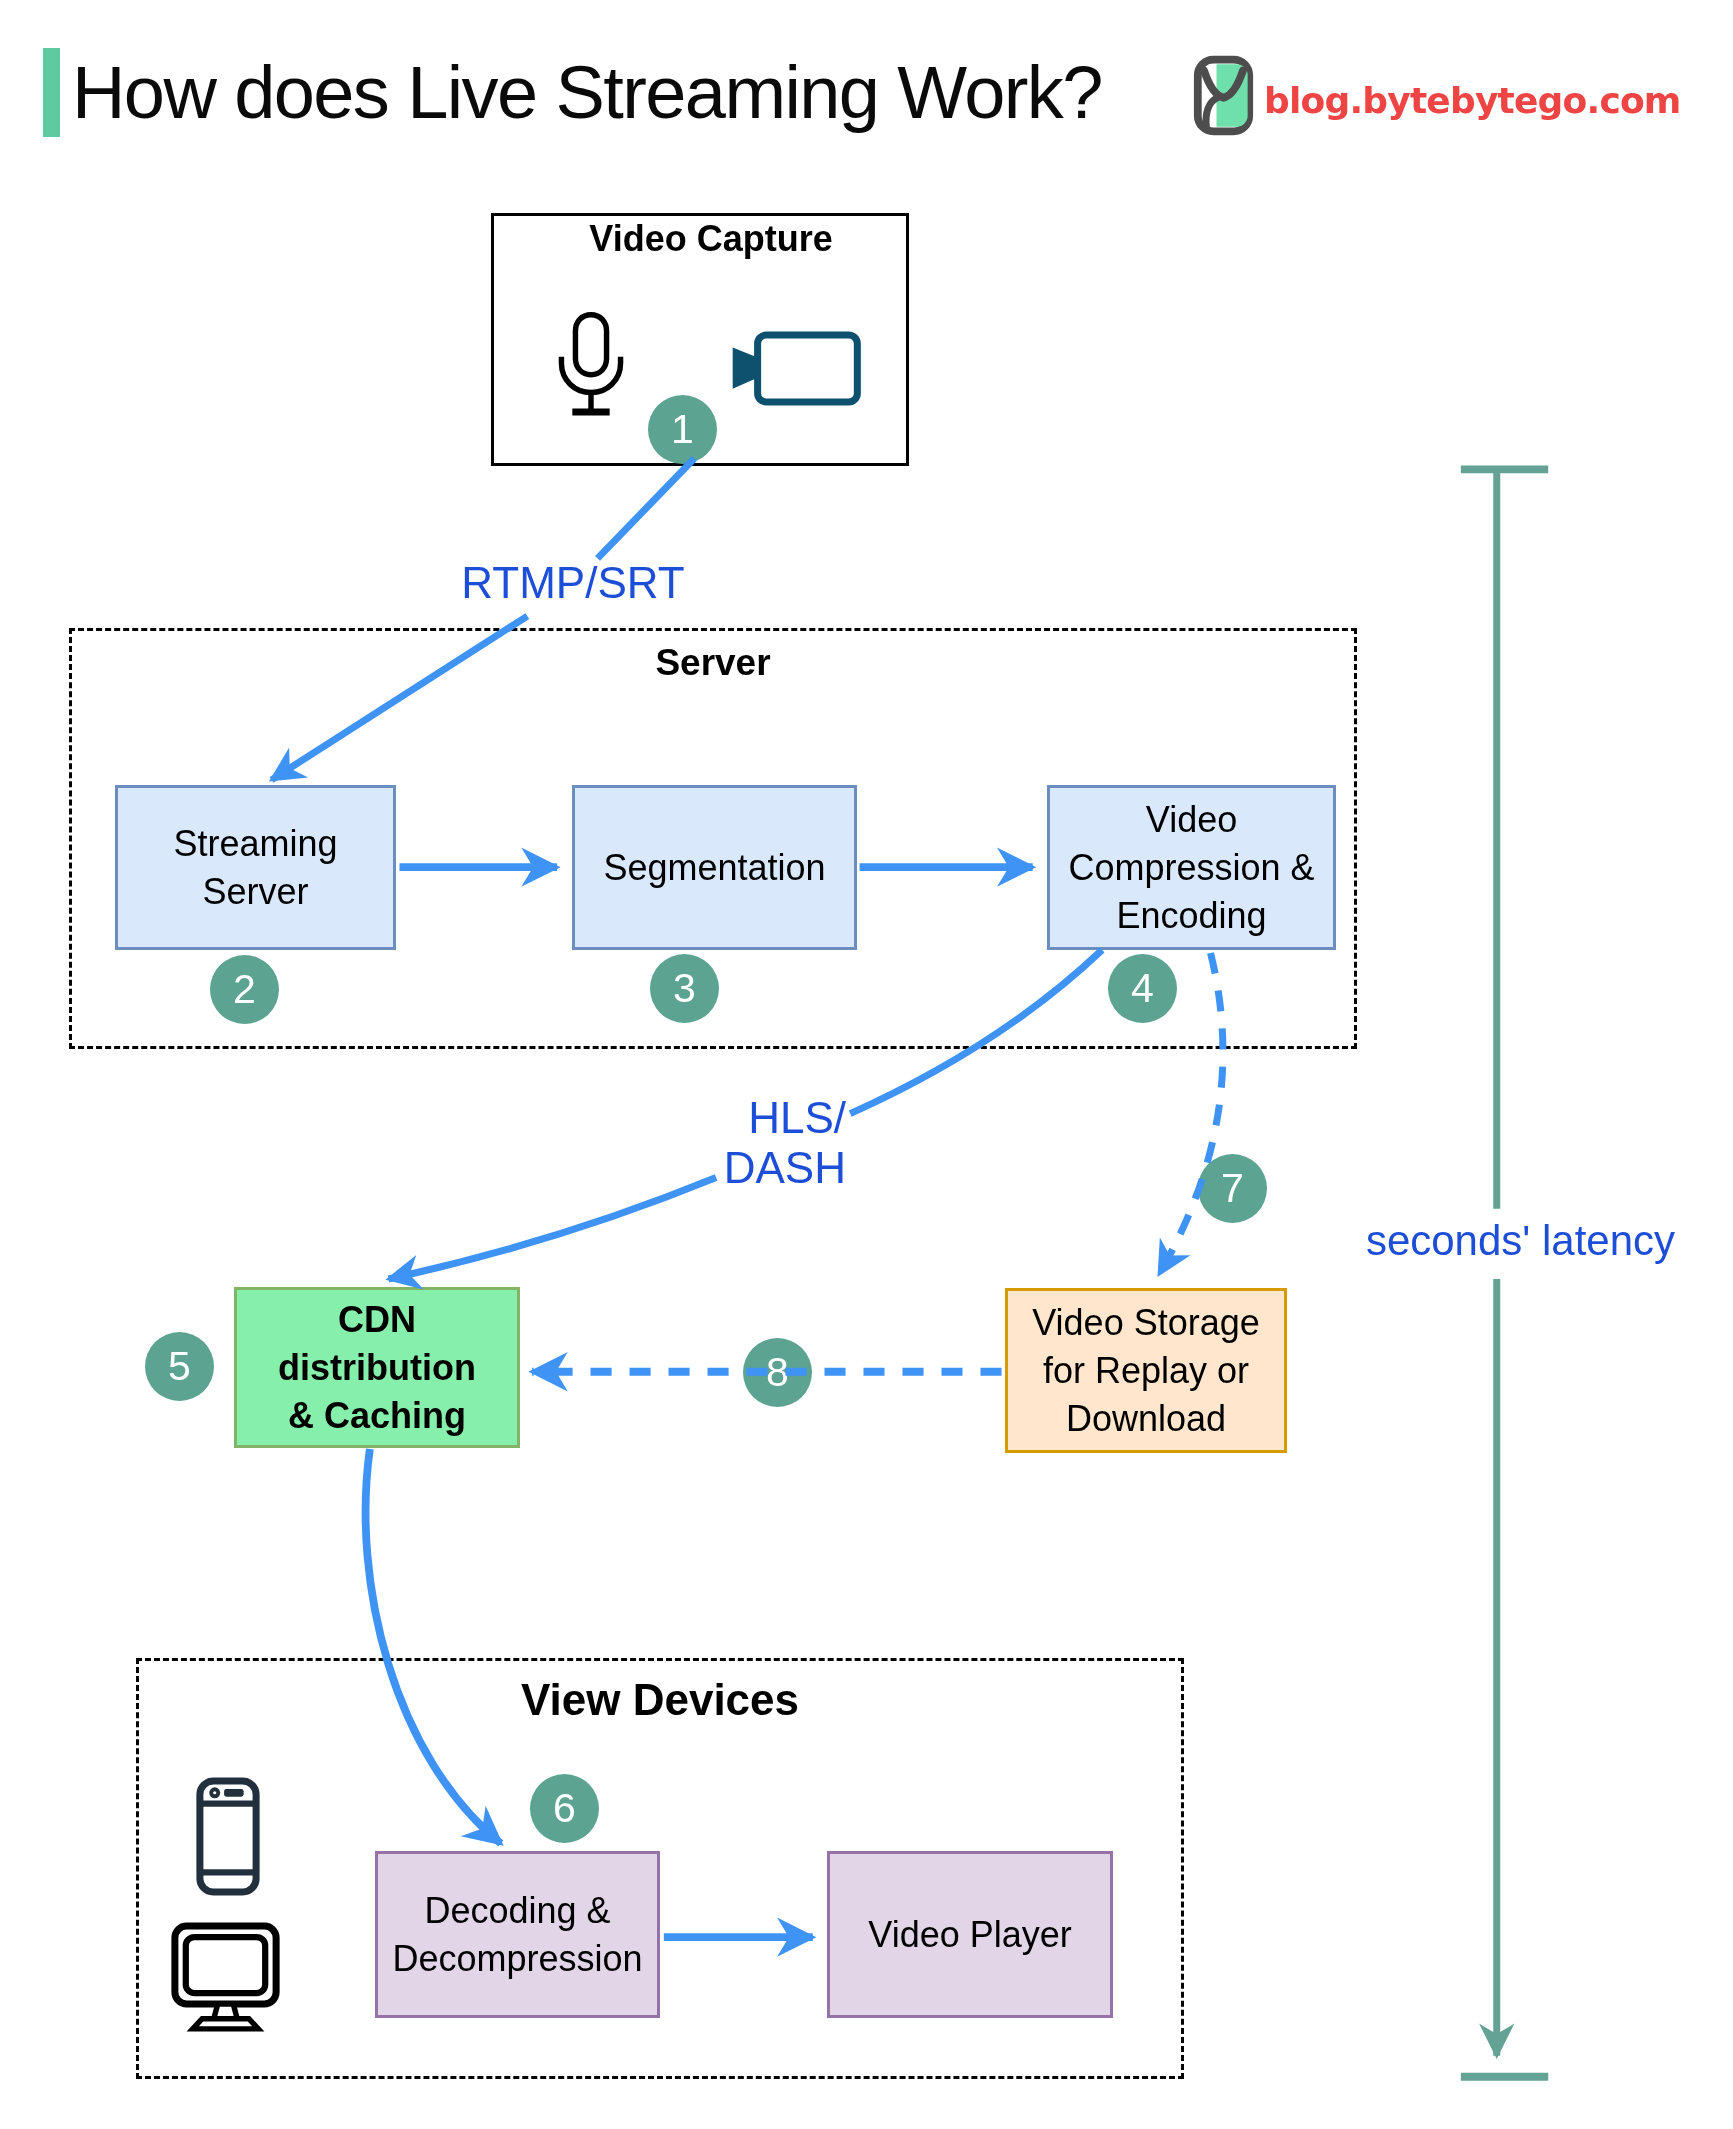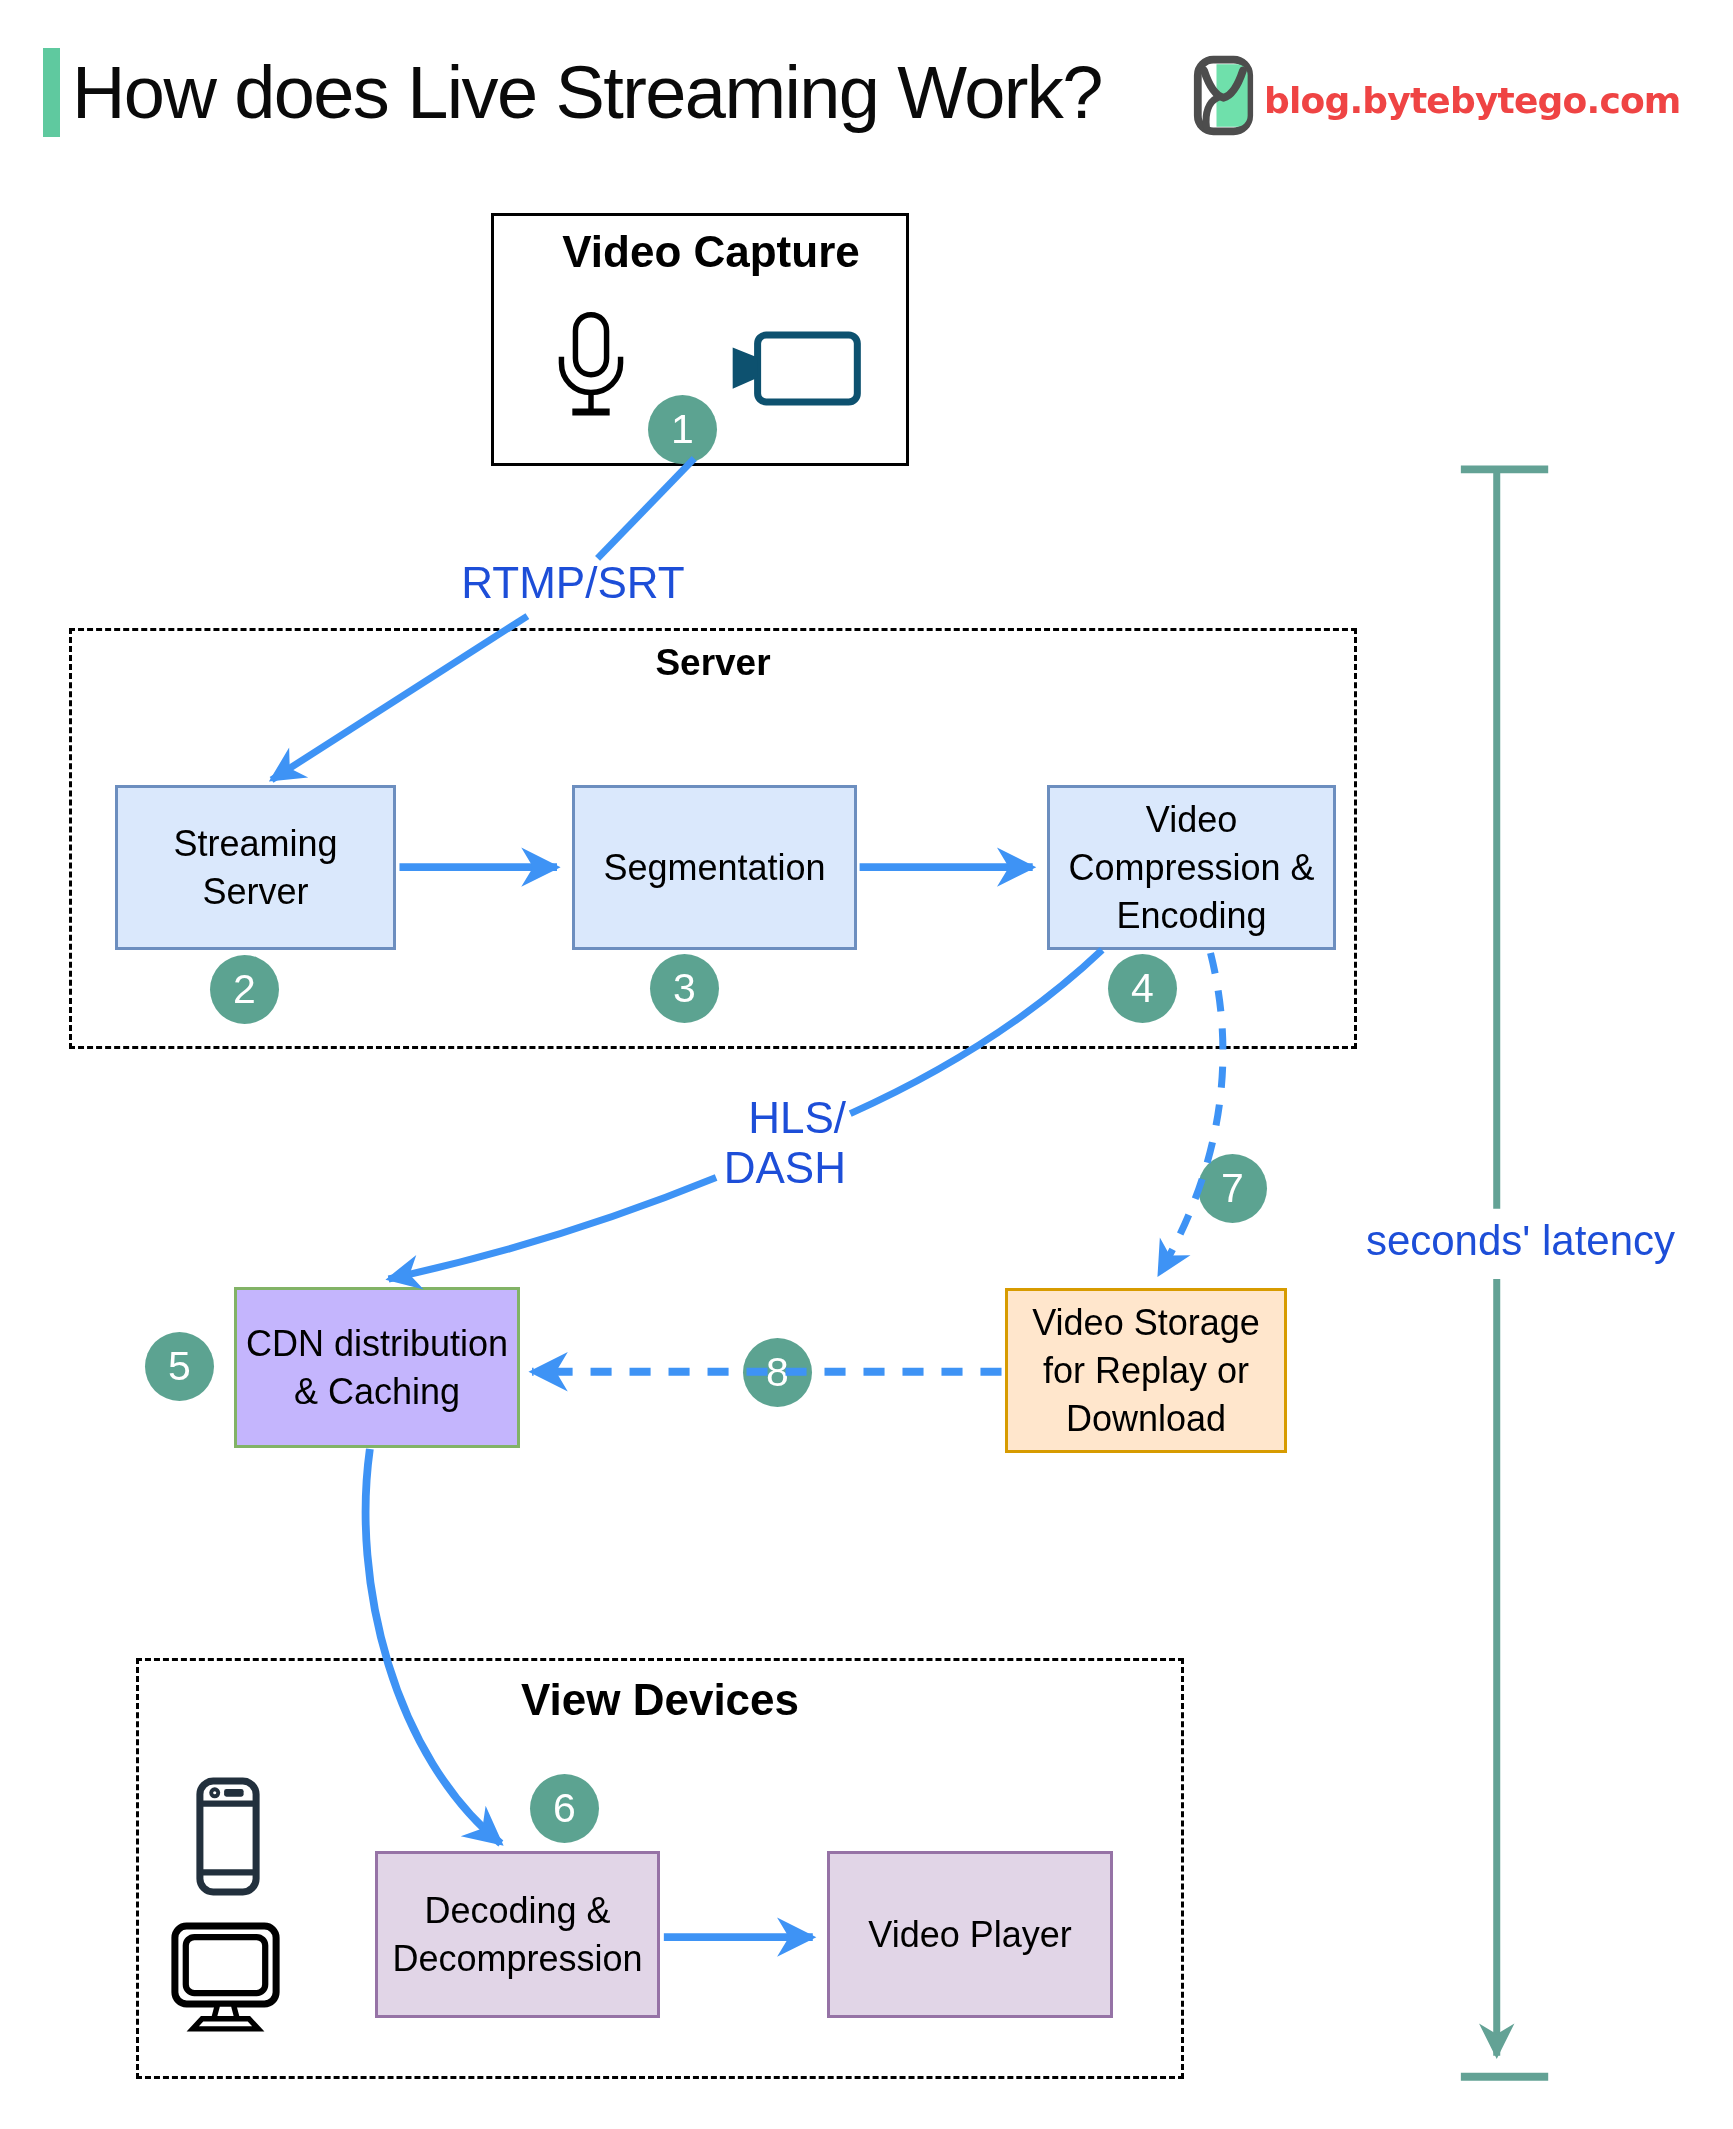--- a/index.html
+++ b/index.html
@@ -7,28 +7,28 @@
           font-family:"Liberation Sans",sans-serif;color:#000;}
   .abs{position:absolute;}
   
   #accent-bar{left:43px;top:48px;width:17px;height:89px;background:#5fc99f;}
   #page-title{left:72px;top:48px;height:89px;line-height:89px;font-size:74px;letter-spacing:-1.6px;white-space:nowrap;color:#0a0a0a;}
   #site-label{left:1264px;top:75px;height:51px;line-height:51px;font-size:36px;font-weight:bold;letter-spacing:-0.8px;color:#ef4444;font-family:"DejaVu Sans",sans-serif;text-align:right;}
   
   .node{display:flex;flex-direction:column;align-items:center;justify-content:center;
         text-align:center;font-size:36px;line-height:48px;box-sizing:border-box;}
   .blue-box{background:#dae8fc;border:3.1px solid #6c8ebf;}
-  .green-box{background:#c4b5fd;border:3.1px solid #82b366;}
+  .green-box{background:#86efac;border:3.1px solid #82b366;font-weight:bold;}
   .orange-box{background:#ffe6cc;border:3.1px solid #d79b00;}
   .purple-box{background:#e1d5e7;border:3.1px solid #9673a6;}
   .group{border:3.9px dashed #000;box-sizing:border-box;background:transparent;}
   .group-title{font-size:37px;font-weight:bold;text-align:center;}
   
   #vc-box{left:491px;top:213px;width:418px;height:253px;border:3.1px solid #000;box-sizing:border-box;background:#fff;}
-  #vc-title{left:491px;top:227px;width:440px;text-align:center;font-size:44px;font-weight:bold;}
+  #vc-title{left:491px;top:218px;width:440px;text-align:center;font-size:36px;font-weight:bold;}
   
   .step{width:69px;height:69px;border-radius:50%;background:#5ca391;color:#fff;
         font-size:41px;line-height:69px;text-align:center;}
   
   .flow-label{color:#1d4ed8;font-size:44px;line-height:50px;white-space:nowrap;}
   #latency-label{left:1341px;top:1217px;width:359px;text-align:center;font-size:42px;color:#1d4ed8;white-space:nowrap;}
   svg{display:block;}
   #overlay{left:0;top:0;pointer-events:none;}
 </style>
 </head>

